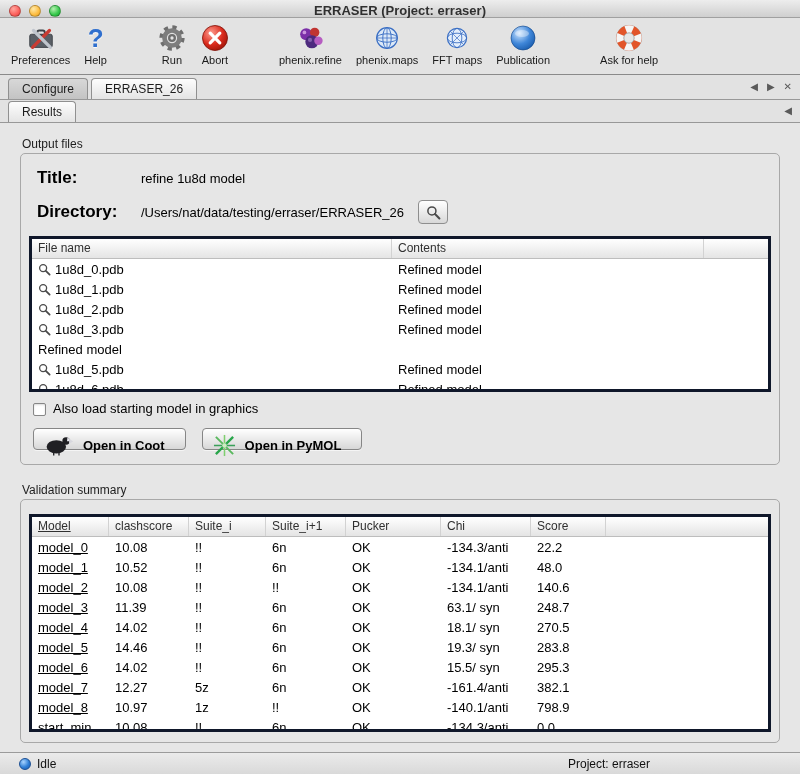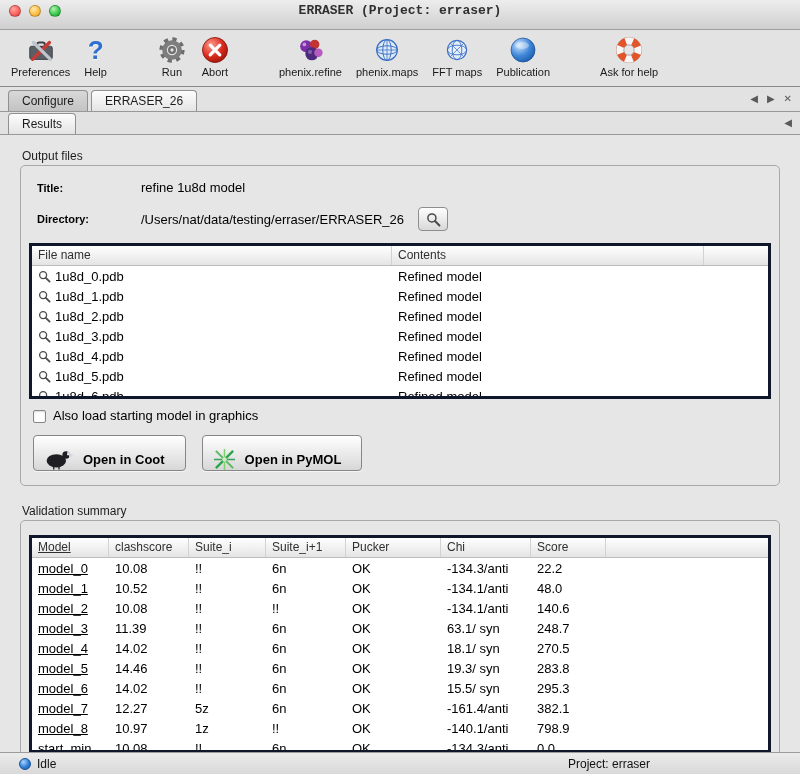--- a/index.html
+++ b/index.html
@@ -5,24 +5,23 @@
   * { margin:0; padding:0; box-sizing:border-box; }
   html,body { width:800px; height:774px; overflow:hidden; }
   body {
     font-family:"Liberation Sans","DejaVu Sans",sans-serif;
     font-size:13px; color:#000;
     background:#e6e6e6; position:relative;
     -webkit-user-select:none; user-select:none;
   }
   
   .titlebar {
-    height:30px; position:relative;
+    height:18px; position:relative;
     background:linear-gradient(#ededed,#cfcfcf);
     border-bottom:1px solid #a0a0a0;
-    font-family:Liberation Mono, monospace;
   }
   .traffic { position:absolute; left:9px; top:5px; display:flex; gap:8px; }
   .tl { width:12px; height:12px; border-radius:50%; border:1px solid rgba(0,0,0,.25); }
   .tl.red    { background:radial-gradient(circle at 35% 30%, #ffa79e, #fc605c 60%, #d63f3a); }
   .tl.yellow { background:radial-gradient(circle at 35% 30%, #ffe9a8, #fdbc40 60%, #dd9c23); }
   .tl.green  { background:radial-gradient(circle at 35% 30%, #b6f0b0, #34c84a 60%, #1f9e33); }
   .win-title {
     position:absolute; left:0; right:0; top:3px; text-align:center;
     font-size:13px; font-weight:bold; color:#303030;
   }
@@ -49,21 +48,21 @@
   }
   .tab.active { background:linear-gradient(#fdfdfd,#e4e4e4); }
   .tabnav { position:absolute; right:8px; top:50%; transform:translateY(-50%);
             display:flex; gap:9px; color:#5a5a5a; font-size:10px; line-height:10px; }
   .tabnav span { cursor:default; }
   
   .content { padding:8px 20px 0 20px; }
   .group-label { font-size:12px; color:#1d1d1d; margin:6px 0 2px 2px; }
   .groupbox { border:1px solid #a8a8a8; border-radius:5px; padding:10px 8px; background:#e6e6e6; }
   .form-row { display:flex; align-items:center; margin:4px 0 12px 8px; }
-  .form-label { font-weight:bold; width:104px; font-size:11px; }
+  .form-label { font-weight:bold; width:104px; font-size:17px; }
   .form-value { font-size:13px; }
   .browse-btn {
     margin-left:14px; width:30px; height:24px; display:inline-flex; align-items:center; justify-content:center;
     background:linear-gradient(#ffffff,#d8d8d8); border:1px solid #8e8e8e; border-radius:4px;
   }
   
   .listctrl { background:#000000; border:3px solid #0f172a; overflow:hidden; }
   .thead { display:flex; height:20px; background:linear-gradient(#ffffff,#e4e4e4);
            border-bottom:1px solid #bdbdbd; font-size:12px; color:#303030; }
   .th { padding:2px 6px; border-right:1px solid #d2d2d2; white-space:nowrap; overflow:hidden; }
@@ -73,21 +72,21 @@
   .valid-table { height:218px; margin-top:4px; }
   .c-file { width:360px; } .c-contents { width:312px; } .c-rest { flex:1; border-right:none; }
   .v-model{width:77px;text-decoration:underline;} .v-clash{width:80px;} .v-si{width:77px;} .v-si1{width:80px;}
   .v-pucker{width:95px;} .v-chi{width:90px;} .v-score{width:75px;} .v-rest{flex:1; border-right:none;}
   
   .check-row { display:flex; align-items:flex-end; gap:7px; margin:9px 0 0 4px; font-size:13px; }
   .checkbox { width:13px; height:13px; background:#fff; border:1px solid #878787; border-radius:2px;
               box-shadow:inset 0 1px 2px rgba(0,0,0,.15); }
   .btn-row { display:flex; gap:16px; margin:12px 0 4px 4px; }
   .push-btn {
-    display:inline-flex; align-items:center; gap:9px; height:36px; padding:12px 20px 0 10px;
+    display:inline-flex; align-items:center; gap:9px; height:22px; padding:12px 20px 0 10px;
     background:linear-gradient(#ffffff,#d7d7d7); border:1px solid #868686; border-radius:4px;
     font-size:13px; font-weight:bold; color:#000; box-shadow:0 1px 0 rgba(255,255,255,.6);
   }
   
   .statusbar {
     position:absolute; left:0; right:0; bottom:0; height:22px;
     background:linear-gradient(#ebebeb,#d9d9d9); border-top:1px solid #9b9b9b;
     display:flex; align-items:center; font-size:12px; color:#111;
   }
   .status-left { display:flex; align-items:center; gap:6px; padding-left:19px; }
@@ -315,27 +314,20 @@
                 <circle cx="6.3" cy="6.3" r="4.3" fill="none" stroke="#4a4a4a" stroke-width="1.6"></circle>
                 <line x1="9.6" y1="9.6" x2="14.3" y2="14.3" stroke="#4a4a4a" stroke-width="2.2" stroke-linecap="round"></line>
               </svg>
               <span>1u8d_3.pdb</span>
             </div>
             <div class="td c-contents">Refined model</div>
             <div class="td c-rest"></div>
           </div>
 
           <div class="trow">
-            <div class="td c-file">
-              <svg width="13" height="13" viewBox="0 0 16 16">
-                <circle cx="6.3" cy="6.3" r="4.3" fill="none" stroke="#4a4a4a" stroke-width="1.6"></circle>
-                <line x1="9.6" y1="9.6" x2="14.3" y2="14.3" stroke="#4a4a4a" stroke-width="2.2" stroke-linecap="round"></line>
-              </svg>
-              <span>1u8d_4.pdb</span>
-            </div>
             <div class="td c-contents">Refined model</div>
             <div class="td c-rest"></div>
           </div>
 
           <div class="trow">
             <div class="td c-file">
               <svg width="13" height="13" viewBox="0 0 16 16">
                 <circle cx="6.3" cy="6.3" r="4.3" fill="none" stroke="#4a4a4a" stroke-width="1.6"></circle>
                 <line x1="9.6" y1="9.6" x2="14.3" y2="14.3" stroke="#4a4a4a" stroke-width="2.2" stroke-linecap="round"></line>
               </svg>

